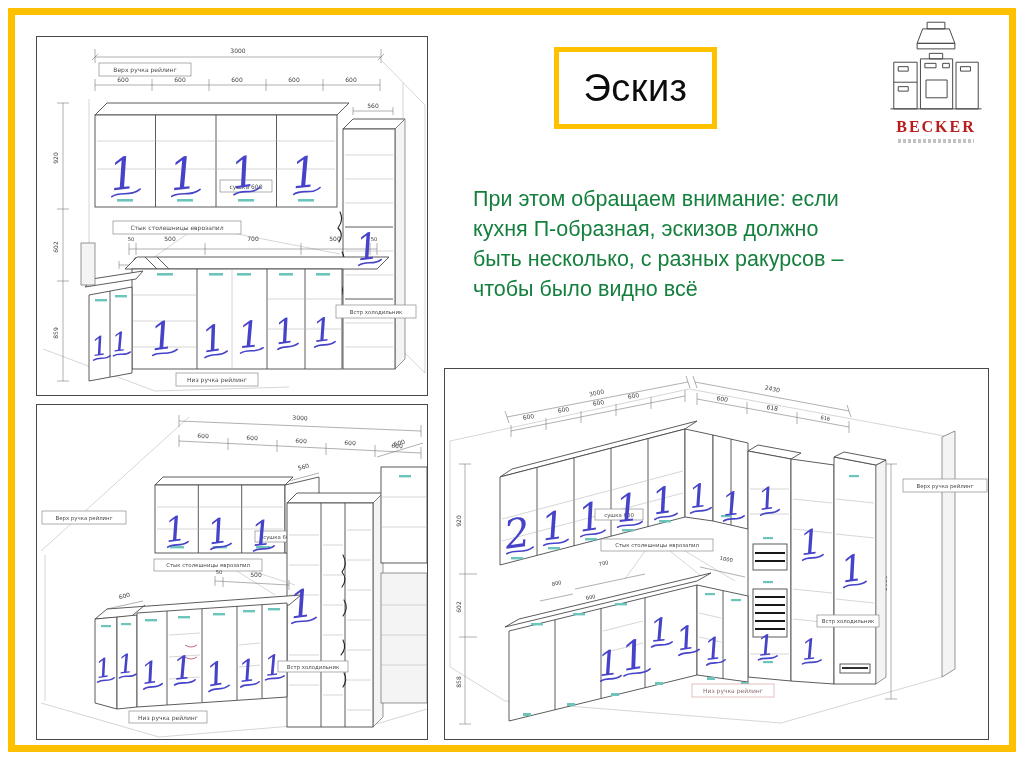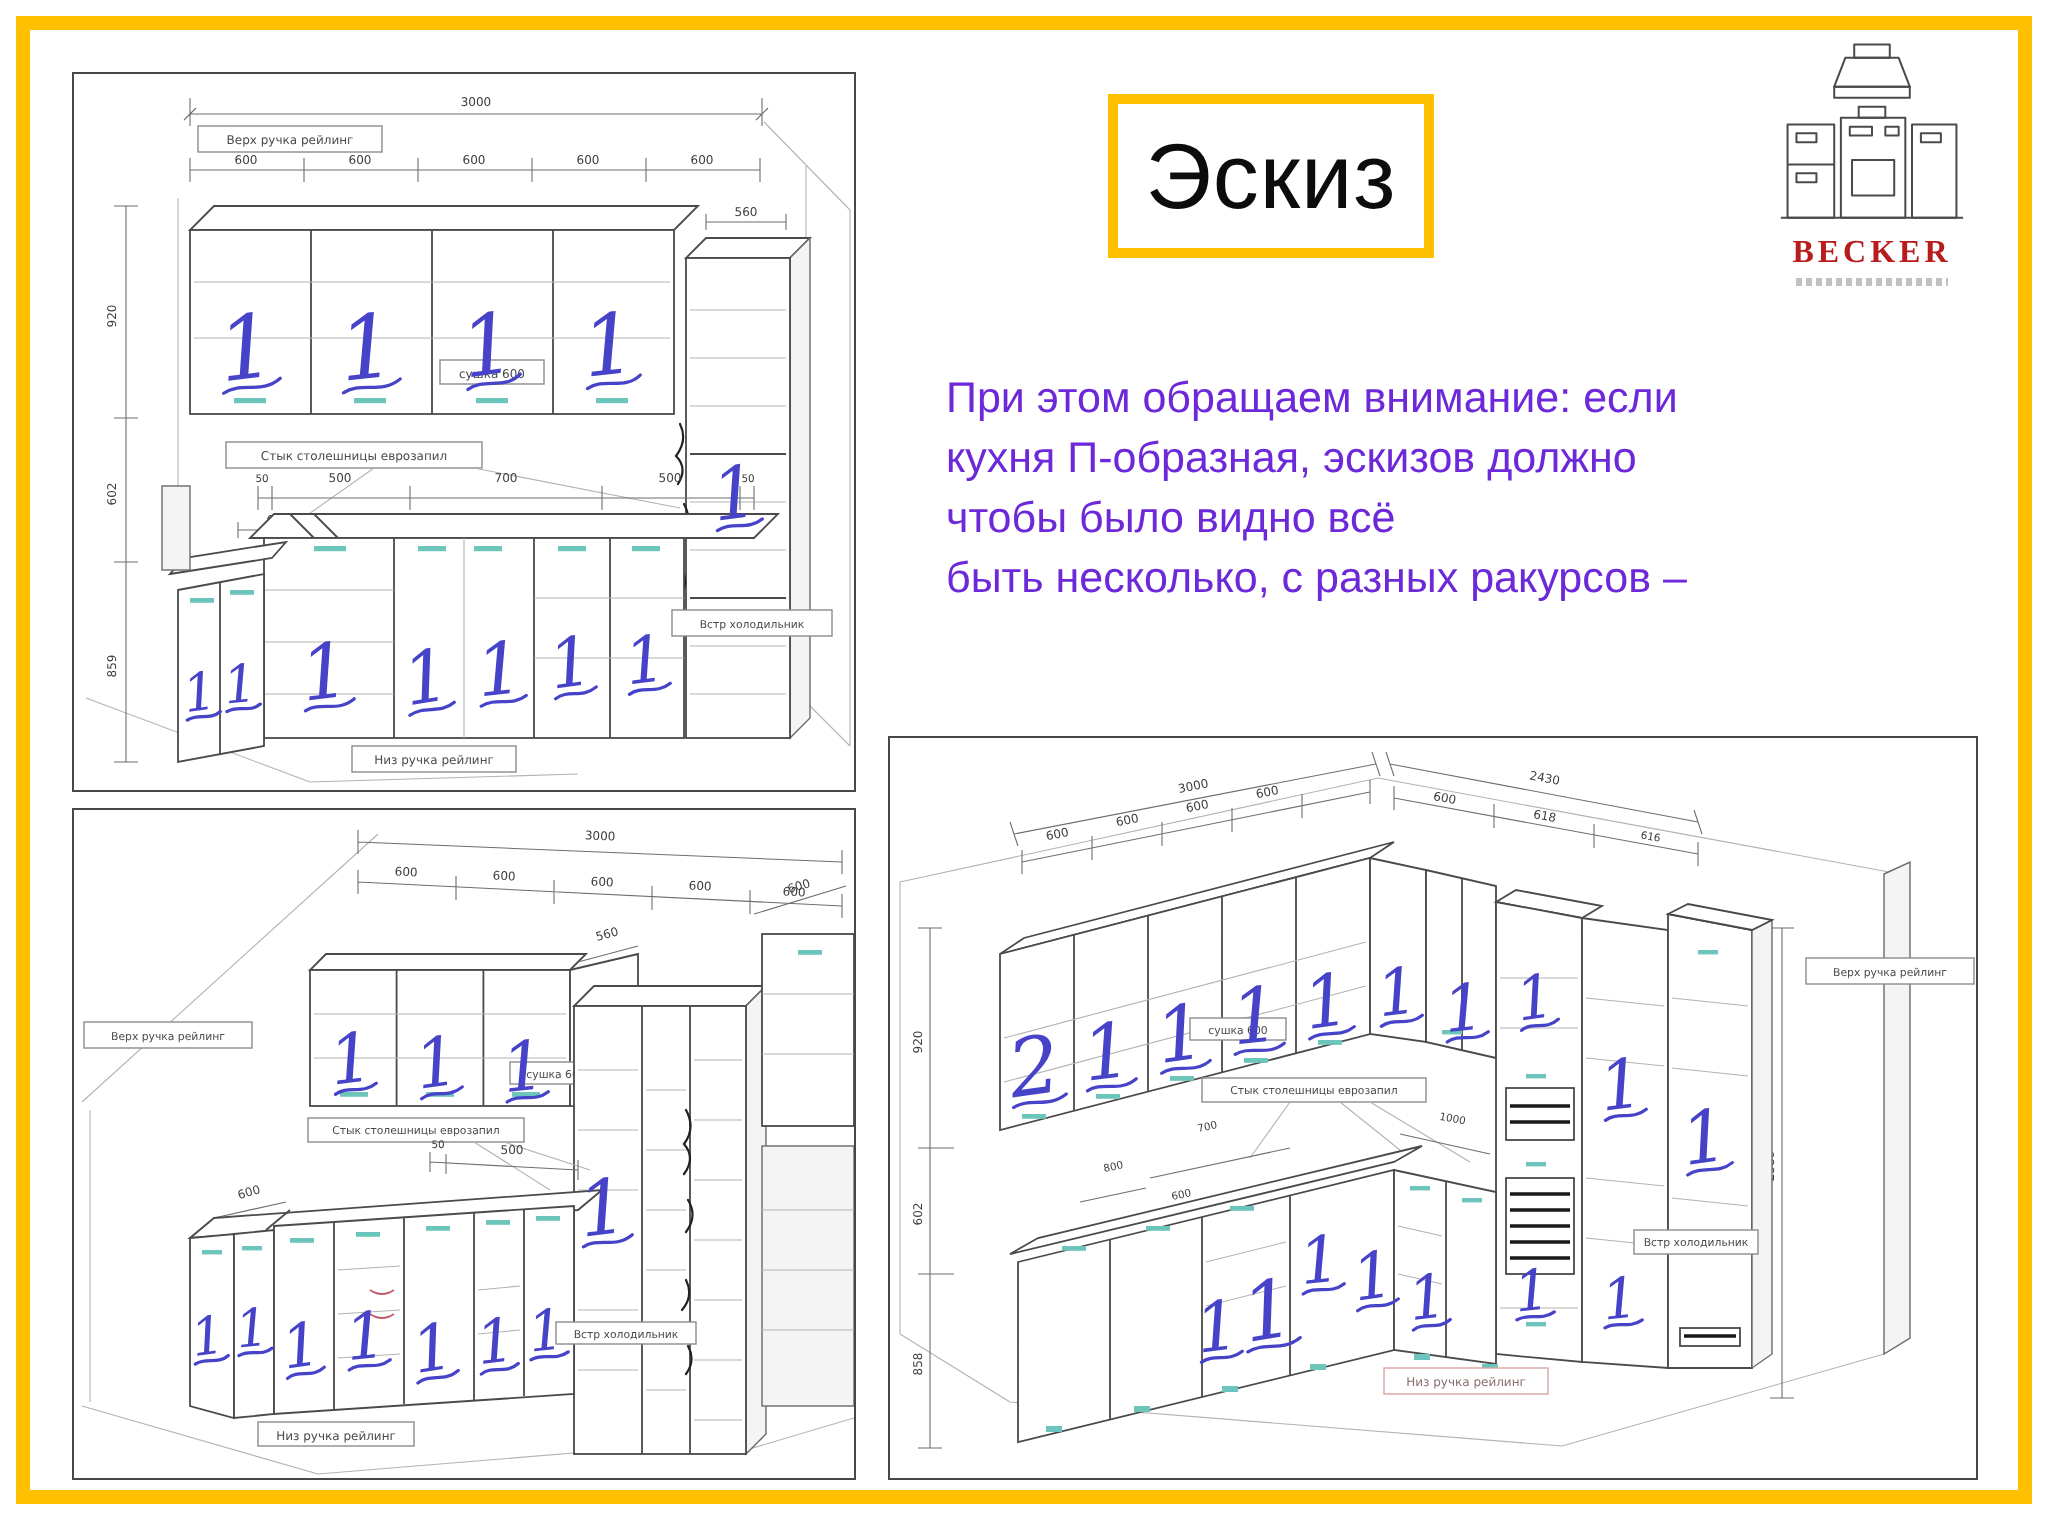--- a/index.html
+++ b/index.html
@@ -3,22 +3,22 @@
 <meta charset="utf-8">
 <style>
   html,body{margin:0;padding:0;}
   body{width:1024px;height:767px;background:#fdfdfd;position:relative;overflow:hidden;
        font-family:"Liberation Sans",sans-serif;}
   .slide{position:absolute;left:0;top:0;width:1024px;height:767px;background:#ffffff;}
   .frame{position:absolute;left:8px;top:8px;width:1008px;height:744px;box-sizing:border-box;
          border:7px solid #FFC000;}
   .title-box{position:absolute;left:554px;top:47px;width:163px;height:82px;box-sizing:border-box;
              border:5px solid #FFC000;background:#fff;display:flex;align-items:center;justify-content:center;}
-  .title-box span{font-size:46px;color:#0c0c0c;letter-spacing:0.5px;}
-  .body-text{position:absolute;left:473px;top:184px;width:460px;color:#6d28d9;
+  .title-box span{font-size:38px;color:#0c0c0c;letter-spacing:0.5px;}
+  .body-text{position:absolute;left:473px;top:184px;width:460px;color:#15803d;
              font-size:21.5px;line-height:30px;}
   .logo{position:absolute;left:880px;top:20px;width:112px;text-align:center;}
   .logo .brand{font-family:"Liberation Serif",serif;font-weight:bold;font-size:16px;
                letter-spacing:2px;color:#b91c1c;margin-top:-2px;}
   .logo .tagline{width:76px;height:4px;margin:3px auto 0;opacity:.55;
      background:repeating-linear-gradient(90deg,#8f8f8f 0 3px,transparent 3px 5px);}
   .sketch{position:absolute;box-sizing:border-box;border:1px solid #474747;background:#fff;}
   #sk1{left:36px;top:36px;width:392px;height:360px;}
   #sk2{left:36px;top:404px;width:392px;height:336px;}
   #sk3{left:444px;top:368px;width:545px;height:372px;}
@@ -48,22 +48,22 @@
 <div class="slide">
   <div class="frame"></div>
 
   <div class="title-box">
     <span>Эскиз</span>
   </div>
 
   <div class="body-text">
     <div>При этом обращаем внимание: если</div>
     <div>кухня П-образная, эскизов должно</div>
+    <div>быть несколько, с разных ракурсов –</div>
     <div>чтобы было видно всё</div>
-    <div>быть несколько, с разных ракурсов –</div>
   </div>
 
   <div class="logo">
     <svg width="112" height="100" viewBox="0 0 100 90">
       <g class="ln" stroke-linejoin="round">
         <rect x="42" y="2" width="16" height="6"></rect>
         <polygon points="38,8 62,8 67,21 33,21"></polygon>
         <rect x="33" y="21" width="34" height="5"></rect>
         <rect x="44" y="30" width="12" height="5"></rect>
         <rect x="12" y="38" width="21" height="42"></rect>

